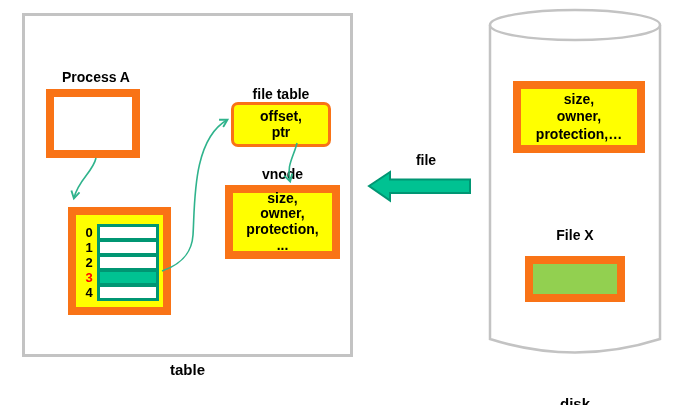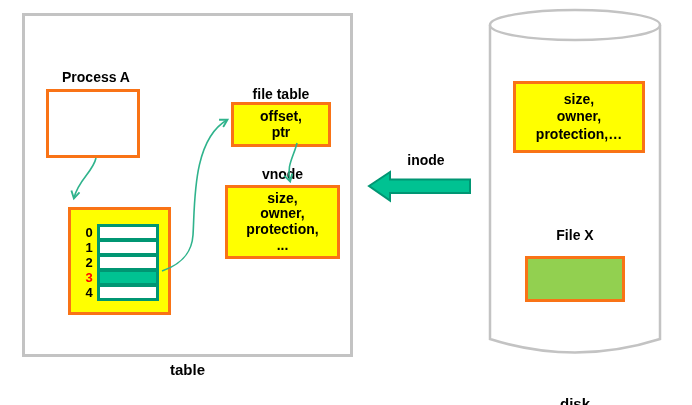--- a/index.html
+++ b/index.html
@@ -5,24 +5,24 @@
   html,body{margin:0;padding:0;background:#fff;}
   body{font-family:"Liberation Sans","DejaVu Sans",sans-serif;}
   #canvas{position:relative;width:692px;height:405px;background:#fff;overflow:hidden;}
 
   .lbl{position:absolute;font-weight:bold;color:#000;font-size:14px;text-align:center;line-height:1.1;}
   .lbl-red{color:#ff0000;}
 
   .memory-box{position:absolute;left:22px;top:13px;width:331px;height:344px;
     border:3px solid #c3c3c3;box-sizing:border-box;background:#fff;}
 
-  .teal-box{position:absolute;border:3px solid #f97316;box-sizing:border-box;padding-left:48px;}
+  .teal-box{position:absolute;border:8px solid #f97316;box-sizing:border-box;padding-left:48px;}
   .process-box{left:46px;top:89px;width:94px;height:69px;background:#fff;}
   .fd-box{left:68px;top:207px;width:103px;height:108px;background:#ffff00;}
-  .file-box{left:231px;top:102px;width:100px;height:45px;background:#ffff00;border-width:3px;}
+  .file-box{left:231px;top:102px;width:100px;height:45px;background:#ffff00;border-width:3px;border-radius:7px;}
   .vnode-box{left:225px;top:185px;width:115px;height:74px;background:#ffff00;}
   .inode-box{left:513px;top:81px;width:132px;height:72px;background:#ffff00;}
   .filex-box{left:525px;top:256px;width:100px;height:46px;background:#92d050;}
 
   .box-content{position:absolute;left:0;right:0;top:0;bottom:0;display:flex;align-items:center;
     justify-content:center;font-weight:bold;font-size:14px;color:#000;text-align:center;
     white-space:pre-line;line-height:1.12;}
 
   .fd-numbers{position:absolute;left:82px;top:226px;width:14px;height:73px;display:flex;
     flex-direction:column;justify-content:space-between;font-weight:bold;font-size:13px;
@@ -78,21 +78,21 @@
   </div>
 
   <div class="lbl" style="left:225px;top:167px;width:115px;">vnode</div>
   <div class="teal-box vnode-box">
     <div class="box-content">size,
 owner,
 protection,
 ...</div>
   </div>
 
-  <div class="lbl" style="left:396px;top:153px;width:60px;">inode</div>
+  <div class="lbl" style="left:396px;top:153px;width:60px;">file</div>
 
   <div class="teal-box inode-box">
     <div class="box-content" style="line-height:1.25;">size,
 owner,
 protection,…</div>
   </div>
 
   <div class="lbl" style="left:525px;top:228px;width:100px;">File X</div>
   <div class="teal-box filex-box"></div>
 

